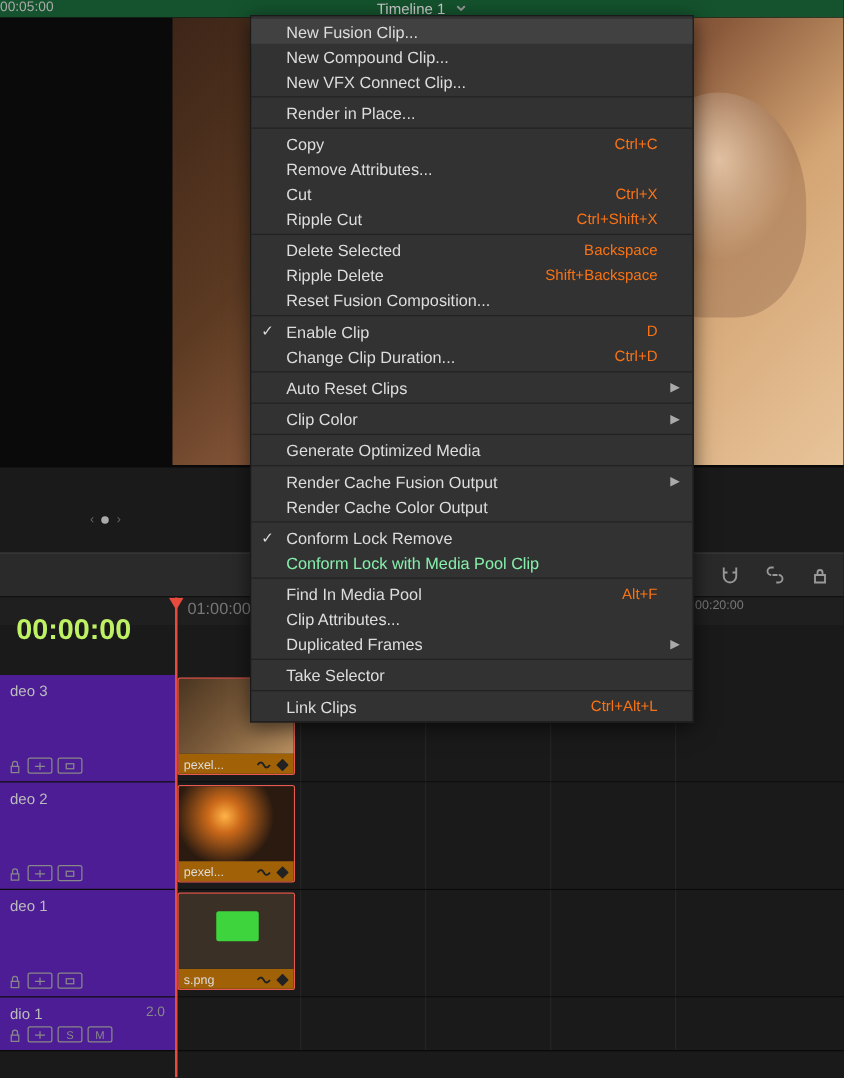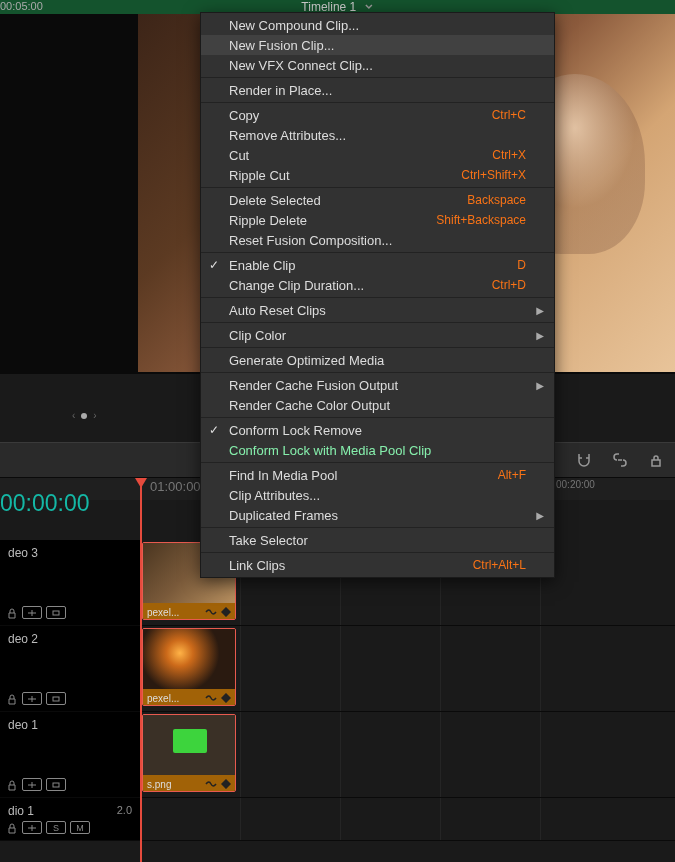--- a/index.html
+++ b/index.html
@@ -23,28 +23,28 @@
 
 .toolbar { position: absolute; top: 442px; left: 0; right: 0; height: 36px; background: #2a2a2a; border-top: 1px solid #3a3a3a; border-bottom: 1px solid #0a0a0a; display: flex; align-items: center; justify-content: flex-end; gap: 18px; padding-right: 10px; }
 .toolbar svg { stroke: #999; fill: none; stroke-width: 1.5; }
 
 
 .ruler { position: absolute; top: 478px; left: 0; right: 0; height: 22px; background: #1f1f1f; }
 .playhead { position: absolute; left: 140px; top: 478px; width: 2px; height: 384px; background: #e64b3d; z-index: 5; }
 .playhead::before { content: ""; position: absolute; top: 0; left: -5px; width: 12px; height: 10px; background: #e64b3d; clip-path: polygon(0 0, 100% 0, 50% 100%); }
 .ruler-tc1 { position: absolute; left: 150px; top: 1px; font-size: 13px; color: #777; }
 .ruler-tc2 { position: absolute; left: 556px; top: 1px; font-size: 10px; color: #777; }
-.timecode-big { position: absolute; left: 0; top: 490px; font-size: 23px; color: #14b8a6; font-weight: 400; }
+.timecode-big { position: absolute; left: 0; top: 490px; font-size: 23px; color: #bef264; font-weight: 700; padding-left: 13px; }
 
 
 .tracks { position: absolute; top: 540px; left: 0; right: 0; bottom: 0; }
 .track-sep { position: absolute; left: 140px; top: 0; bottom: 0; width: 1px; background: #0a0a0a; }
 .track { height: 86px; border-bottom: 1px solid #0a0a0a; display: flex; }
 .track.audio { height: 43px; }
-.track-header { width: 140px; background: #000000; padding: 6px 8px; position: relative; }
+.track-header { width: 140px; background: #4c1d95; padding: 6px 8px; position: relative; }
 .track-label { color: #bbb; font-size: 12px; }
 .track-controls { position: absolute; bottom: 6px; left: 6px; display: flex; gap: 4px; align-items: center; }
 .track-controls .lock { width: 12px; height: 12px; }
 .track-controls .box { width: 20px; height: 13px; border: 1px solid #888; border-radius: 2px; display: flex; align-items: center; justify-content: center; }
 .track-controls .box svg { stroke: #888; fill: none; }
 .track-num { position: absolute; right: 8px; top: 6px; color: #888; font-size: 11px; }
 .track-content { flex: 1; background: #1a1a1a; position: relative; }
 .grid-line { position: absolute; top: 0; bottom: 0; width: 1px; background: #252525; }
 
 
@@ -250,25 +250,25 @@
     <div class="track-content">
       <div class="grid-line" style="left:100px"></div>
         <div class="grid-line" style="left:200px"></div>
         <div class="grid-line" style="left:300px"></div>
         <div class="grid-line" style="left:400px"></div>
     </div>
   </div>
 </div>
 
 <div class="context-menu" id="ctxmenu">
-    <div class="menu-item">
-      <span>New Compound Clip...</span>
-    </div>
     <div class="menu-item highlighted">
       <span>New Fusion Clip...</span>
+    </div>
+    <div class="menu-item">
+      <span>New Compound Clip...</span>
     </div>
     <div class="menu-item">
       <span>New VFX Connect Clip...</span>
     </div>
     <div class="menu-sep"></div>
     <div class="menu-item">
       <span>Render in Place...</span>
     </div>
     <div class="menu-sep"></div>
     <div class="menu-item">

